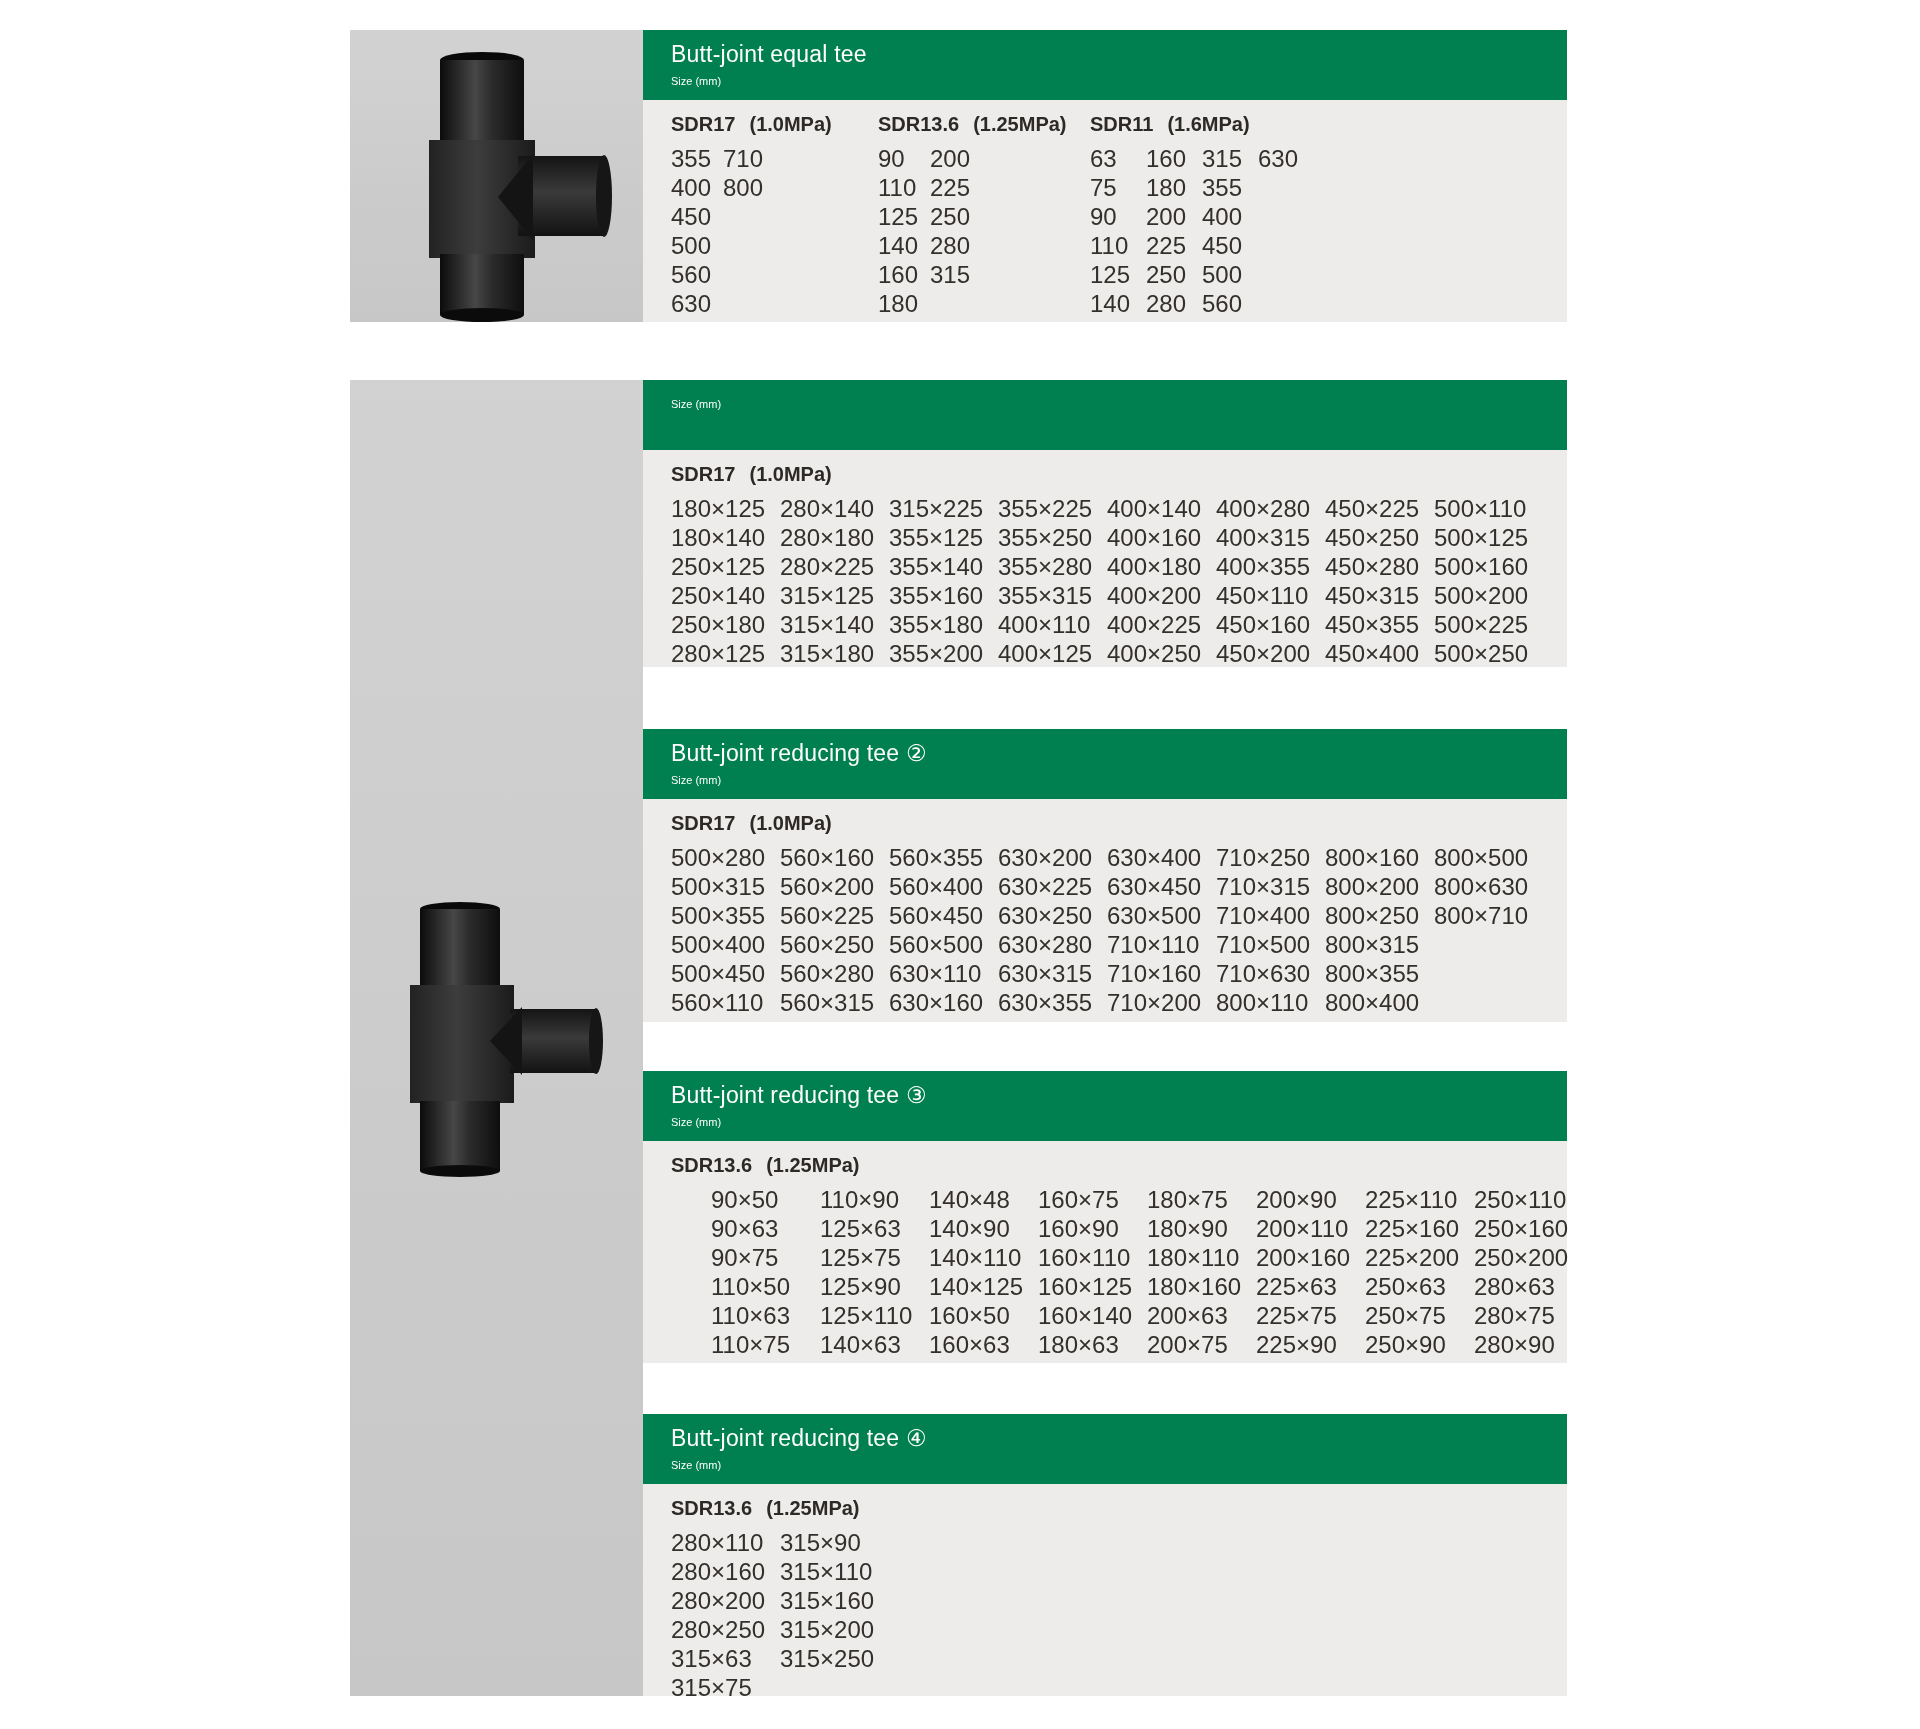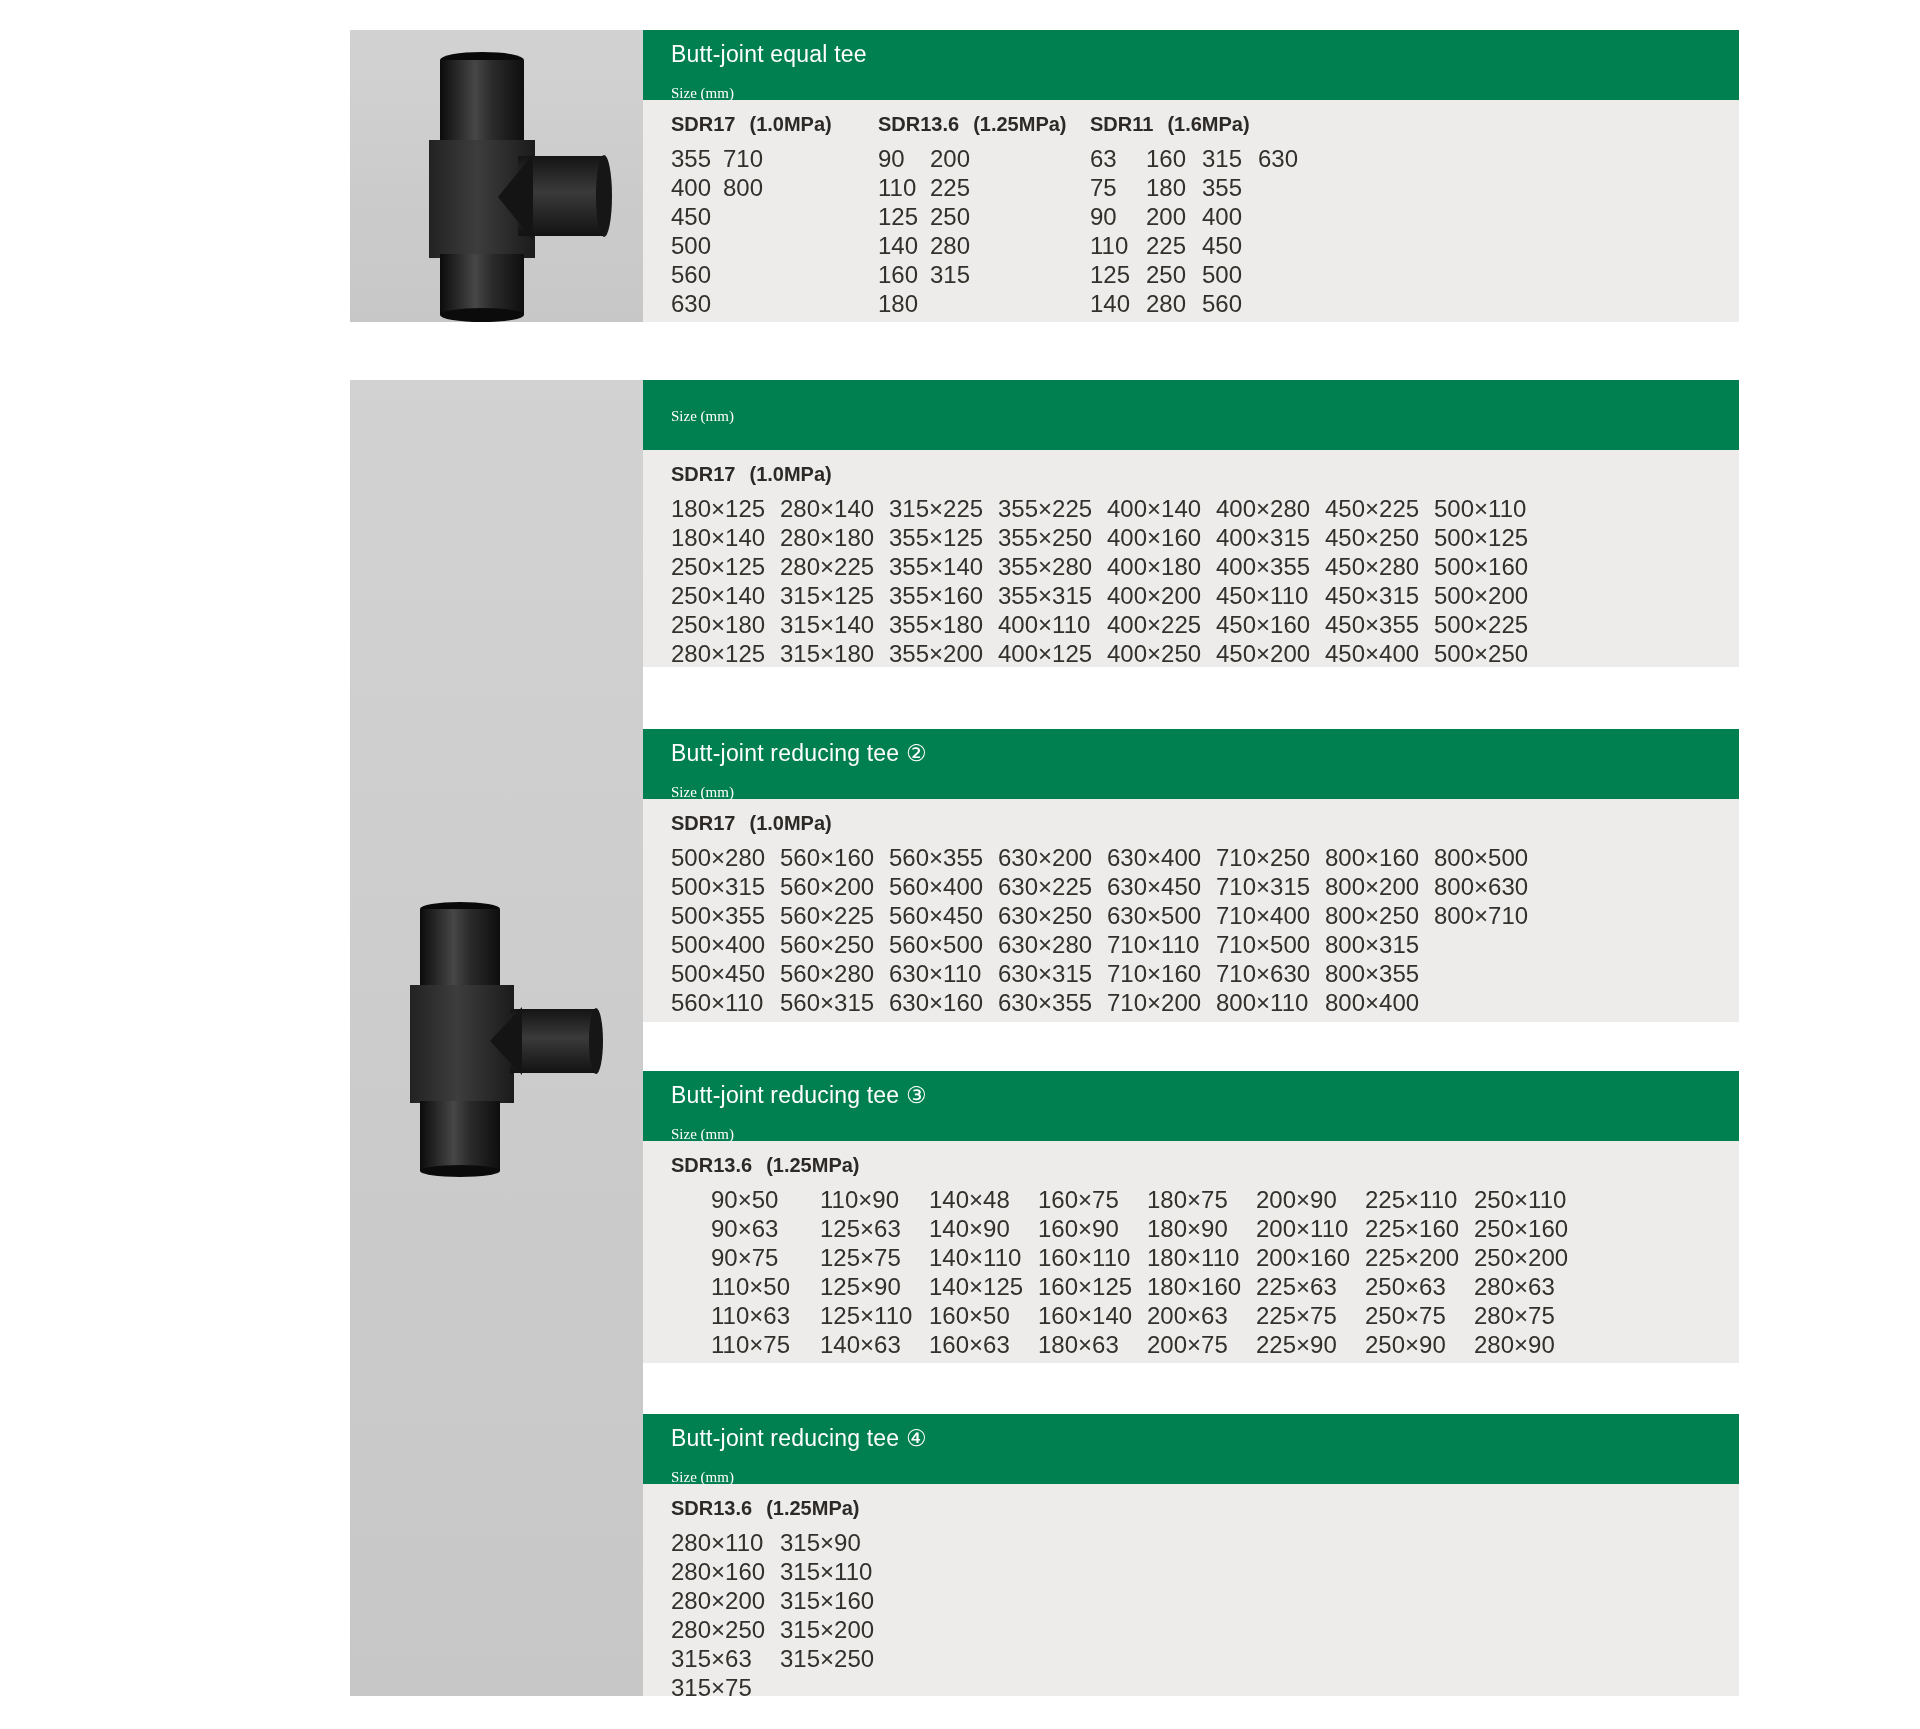--- a/index.html
+++ b/index.html
@@ -7,32 +7,32 @@
     width:1920px;height:1729px;position:relative;
     font-family:"Liberation Sans","DejaVu Sans",sans-serif;
     -webkit-font-smoothing:antialiased;
   }
   .photo-box{
     position:absolute;left:350px;width:293px;
     background:linear-gradient(180deg,#d2d2d2 0%,#cbcbcb 60%,#c7c7c7 100%);
   }
   #photo-box-1{top:30px;height:292px;}
   #photo-box-2{top:380px;height:1316px;}
-  .panel{position:absolute;left:643px;width:1096px;}
+  .panel{position:absolute;left:643px;width:924px;}
   #sec-equal{top:30px;}
   #sec-r1{top:380px;}
   #sec-r2{top:729px;}
   #sec-r3{top:1071px;}
   #sec-r4{top:1414px;}
   .head{
     background:#008051;color:#ffffff;height:70px;box-sizing:border-box;
     padding:11px 0 0 28px;
   }
   .head .title{font-size:23px;line-height:27px;font-weight:400;letter-spacing:.2px;}
-  .head .sub{font-size:15px;line-height:18px;margin-top:16px;font-weight:400;font-family:Liberation Serif, serif;}
+  .head .sub{font-size:11px;line-height:18px;margin-top:4px;font-weight:400;}
   .body{
     background:#edecea;box-sizing:border-box;
     padding:13px 0 16px 28px;color:#33302c;
   }
   #sec-equal .body{height:222px;}
   #sec-r1 .body{height:217px;}
   #sec-r2 .body{height:223px;}
   #sec-r3 .body{height:222px;}
   #sec-r4 .body{height:212px;}
   .sdr-row{font-size:20px;font-weight:700;color:#2c2926;line-height:22px;margin-bottom:13px;}

